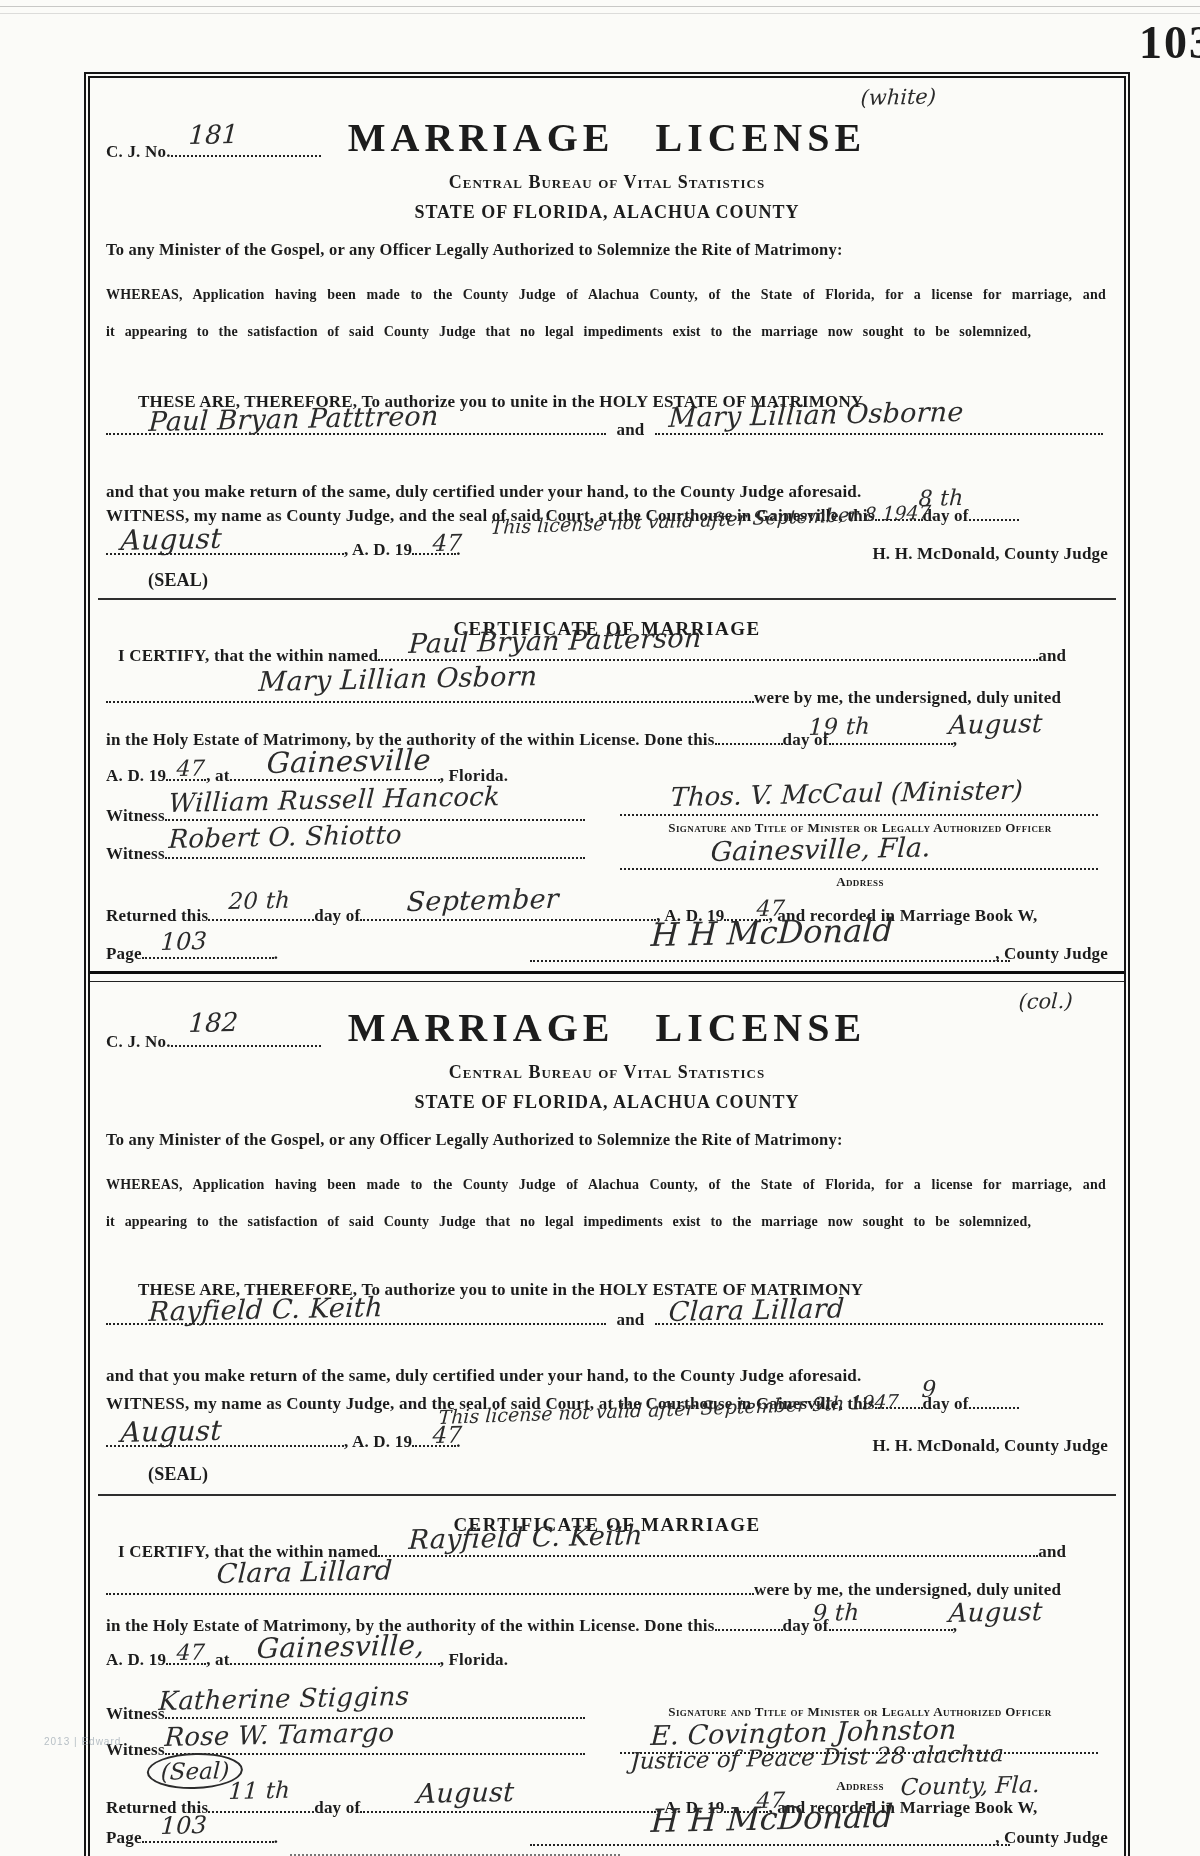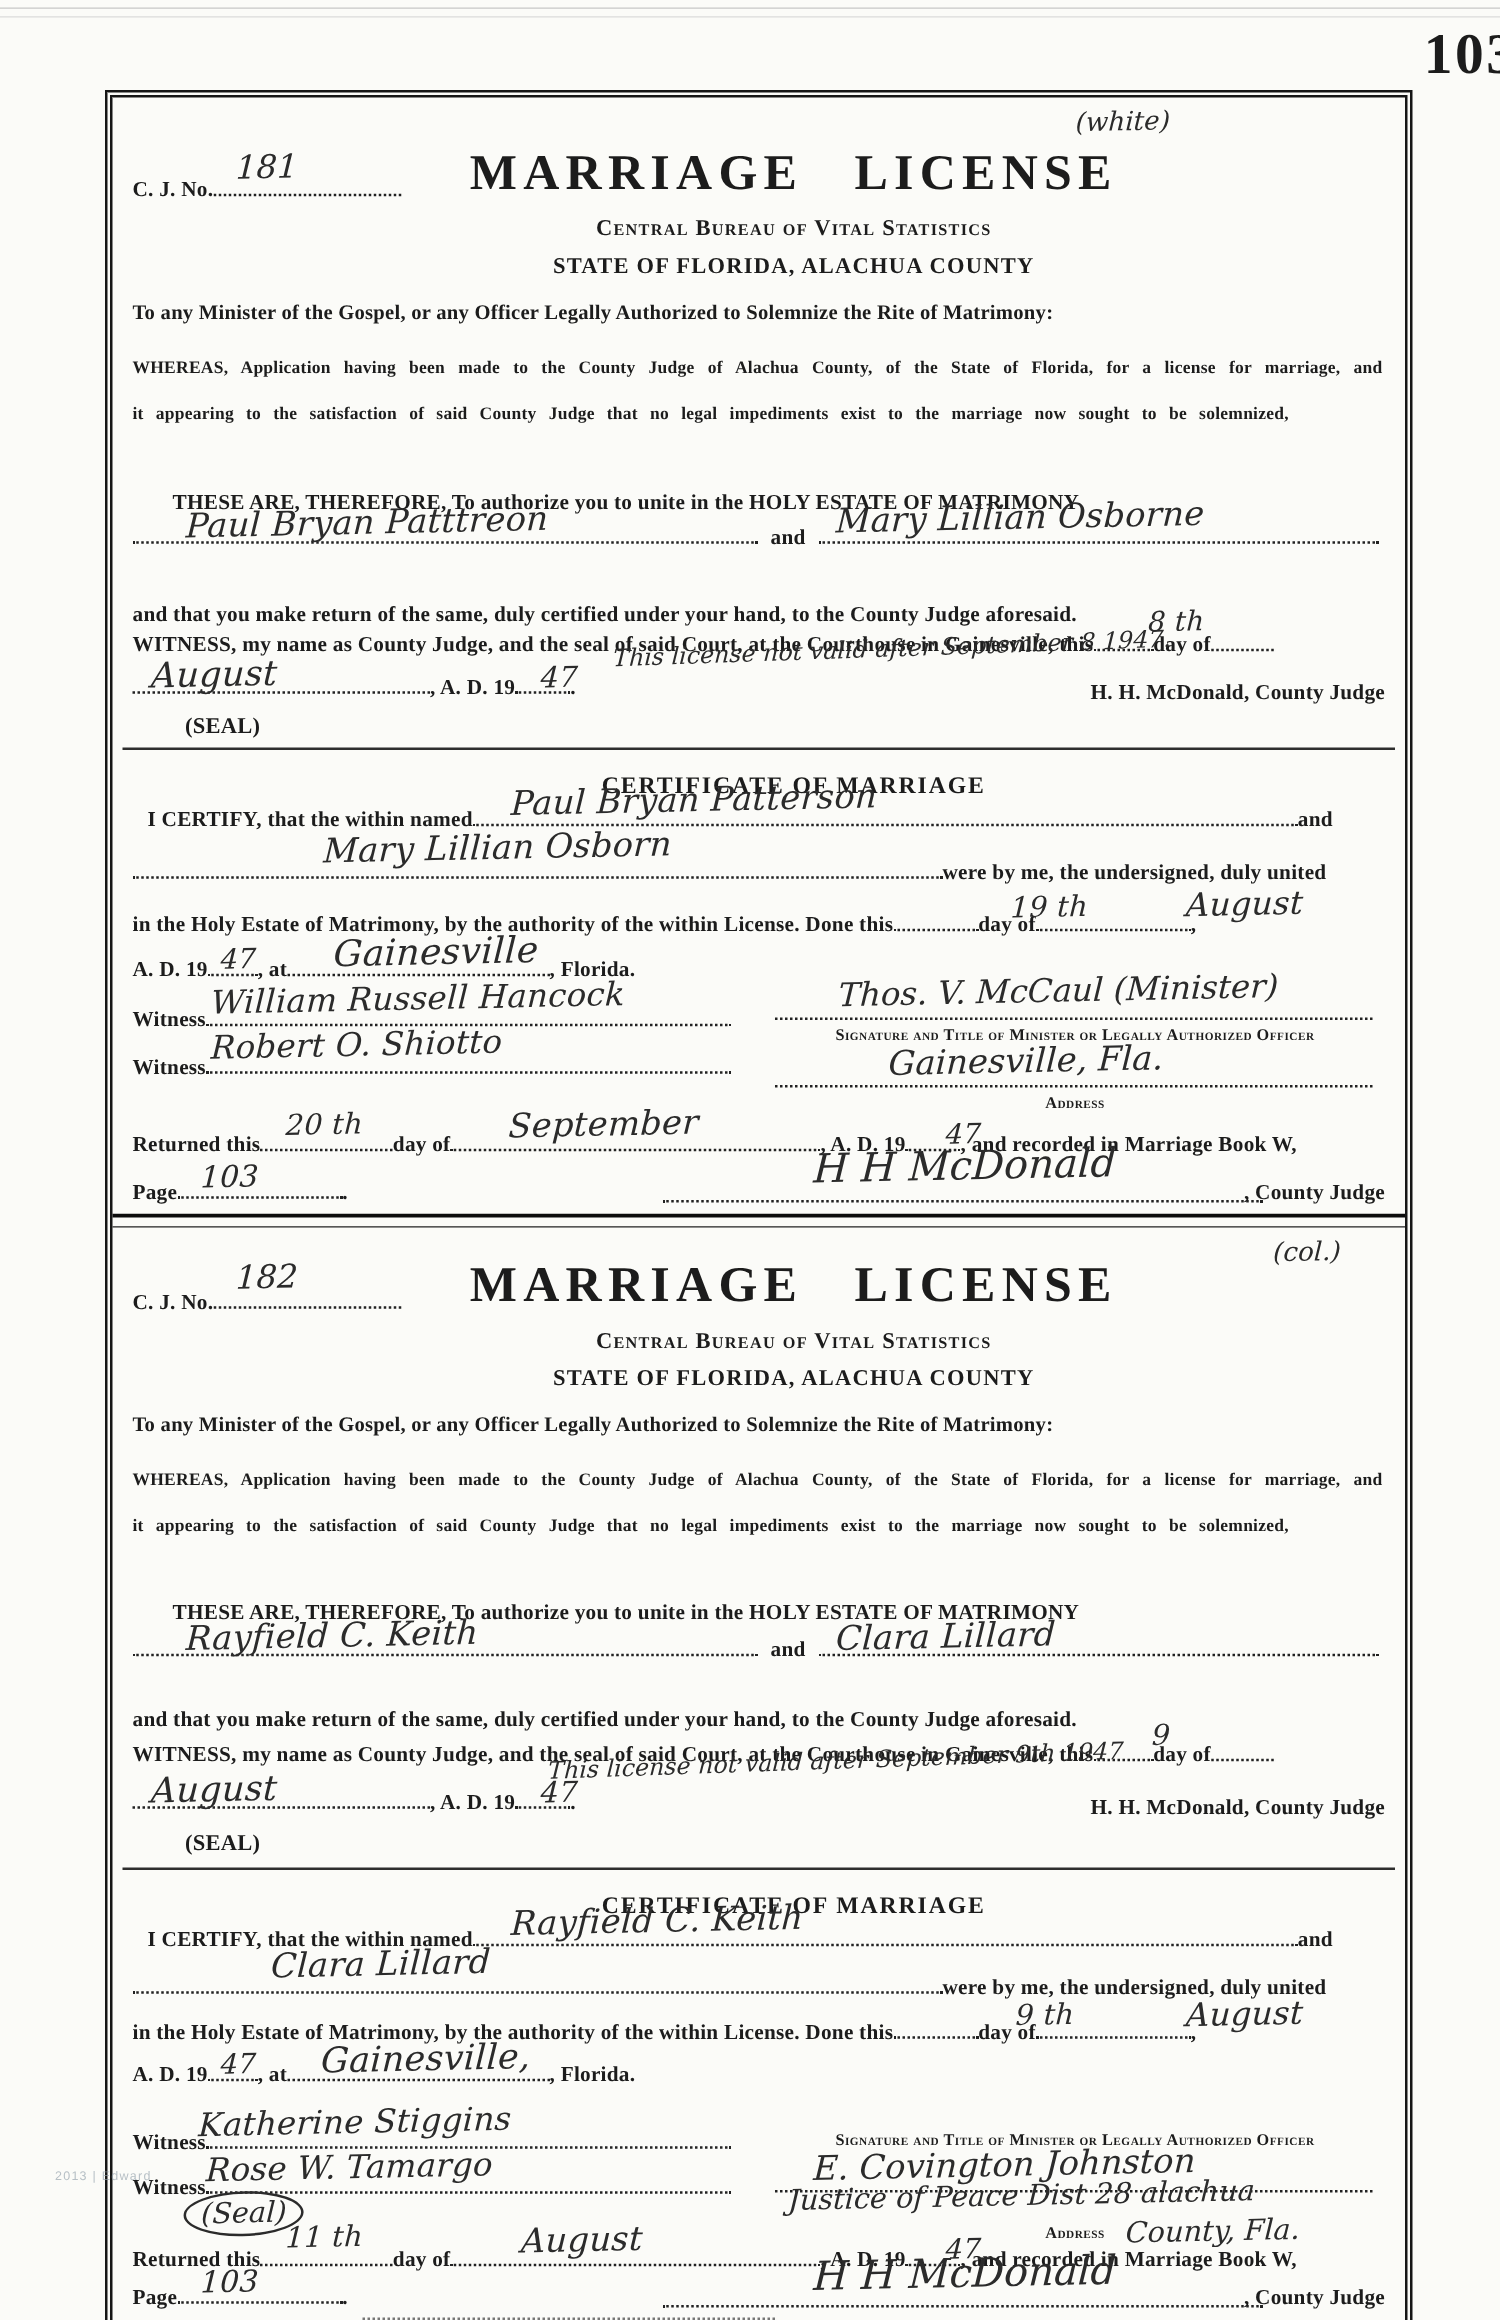--- a/index.html
+++ b/index.html
@@ -9,21 +9,21 @@
     font-family:"Liberation Serif", serif;
   }
   .scanline{position:absolute;left:0;width:100%;height:1px;background:#c8c8c6;}
   .pageno{position:absolute;top:16px;right:-14px;font-size:46px;font-weight:bold;letter-spacing:2px;}
   .formbox{
     position:absolute;left:84px;top:72px;width:1046px;height:1784px;box-sizing:border-box;
     border-left:6px double #161616;border-top:6px double #161616;border-right:6px double #161616;
   }
   .p{position:absolute;font-weight:bold;font-size:17px;white-space:nowrap;letter-spacing:.2px;}
   .row{position:absolute;font-weight:bold;font-size:17px;white-space:nowrap;letter-spacing:.2px;}
-  .center{position:absolute;left:0;width:100%;text-align:center;white-space:nowrap;padding-left:28px;}
+  .center{position:absolute;left:0;width:100%;text-align:center;white-space:nowrap;}
   .title{font-size:40px;font-weight:bold;letter-spacing:5px;word-spacing:26px;}
   .bureau{font-variant:small-caps;font-weight:bold;font-size:18px;letter-spacing:1px;}
   .state{font-weight:bold;font-size:18px;letter-spacing:1px;}
   .certt{font-weight:bold;font-size:19px;letter-spacing:1.5px;}
   .para{position:absolute;font-weight:bold;font-size:14px;line-height:37px;text-align:justify;word-spacing:6px;letter-spacing:.2px;}
   .dots{display:inline-block;border-bottom:2px dotted #222;height:15px;}
   .ddots{position:absolute;border-bottom:2px dotted #222;}
   .hw{
     position:absolute;font-family:"DejaVu Serif", serif;font-style:italic;font-weight:400;
     color:#2b2b2b;white-space:nowrap;transform:rotate(-1.2deg) skewX(-4deg);transform-origin:left bottom;

